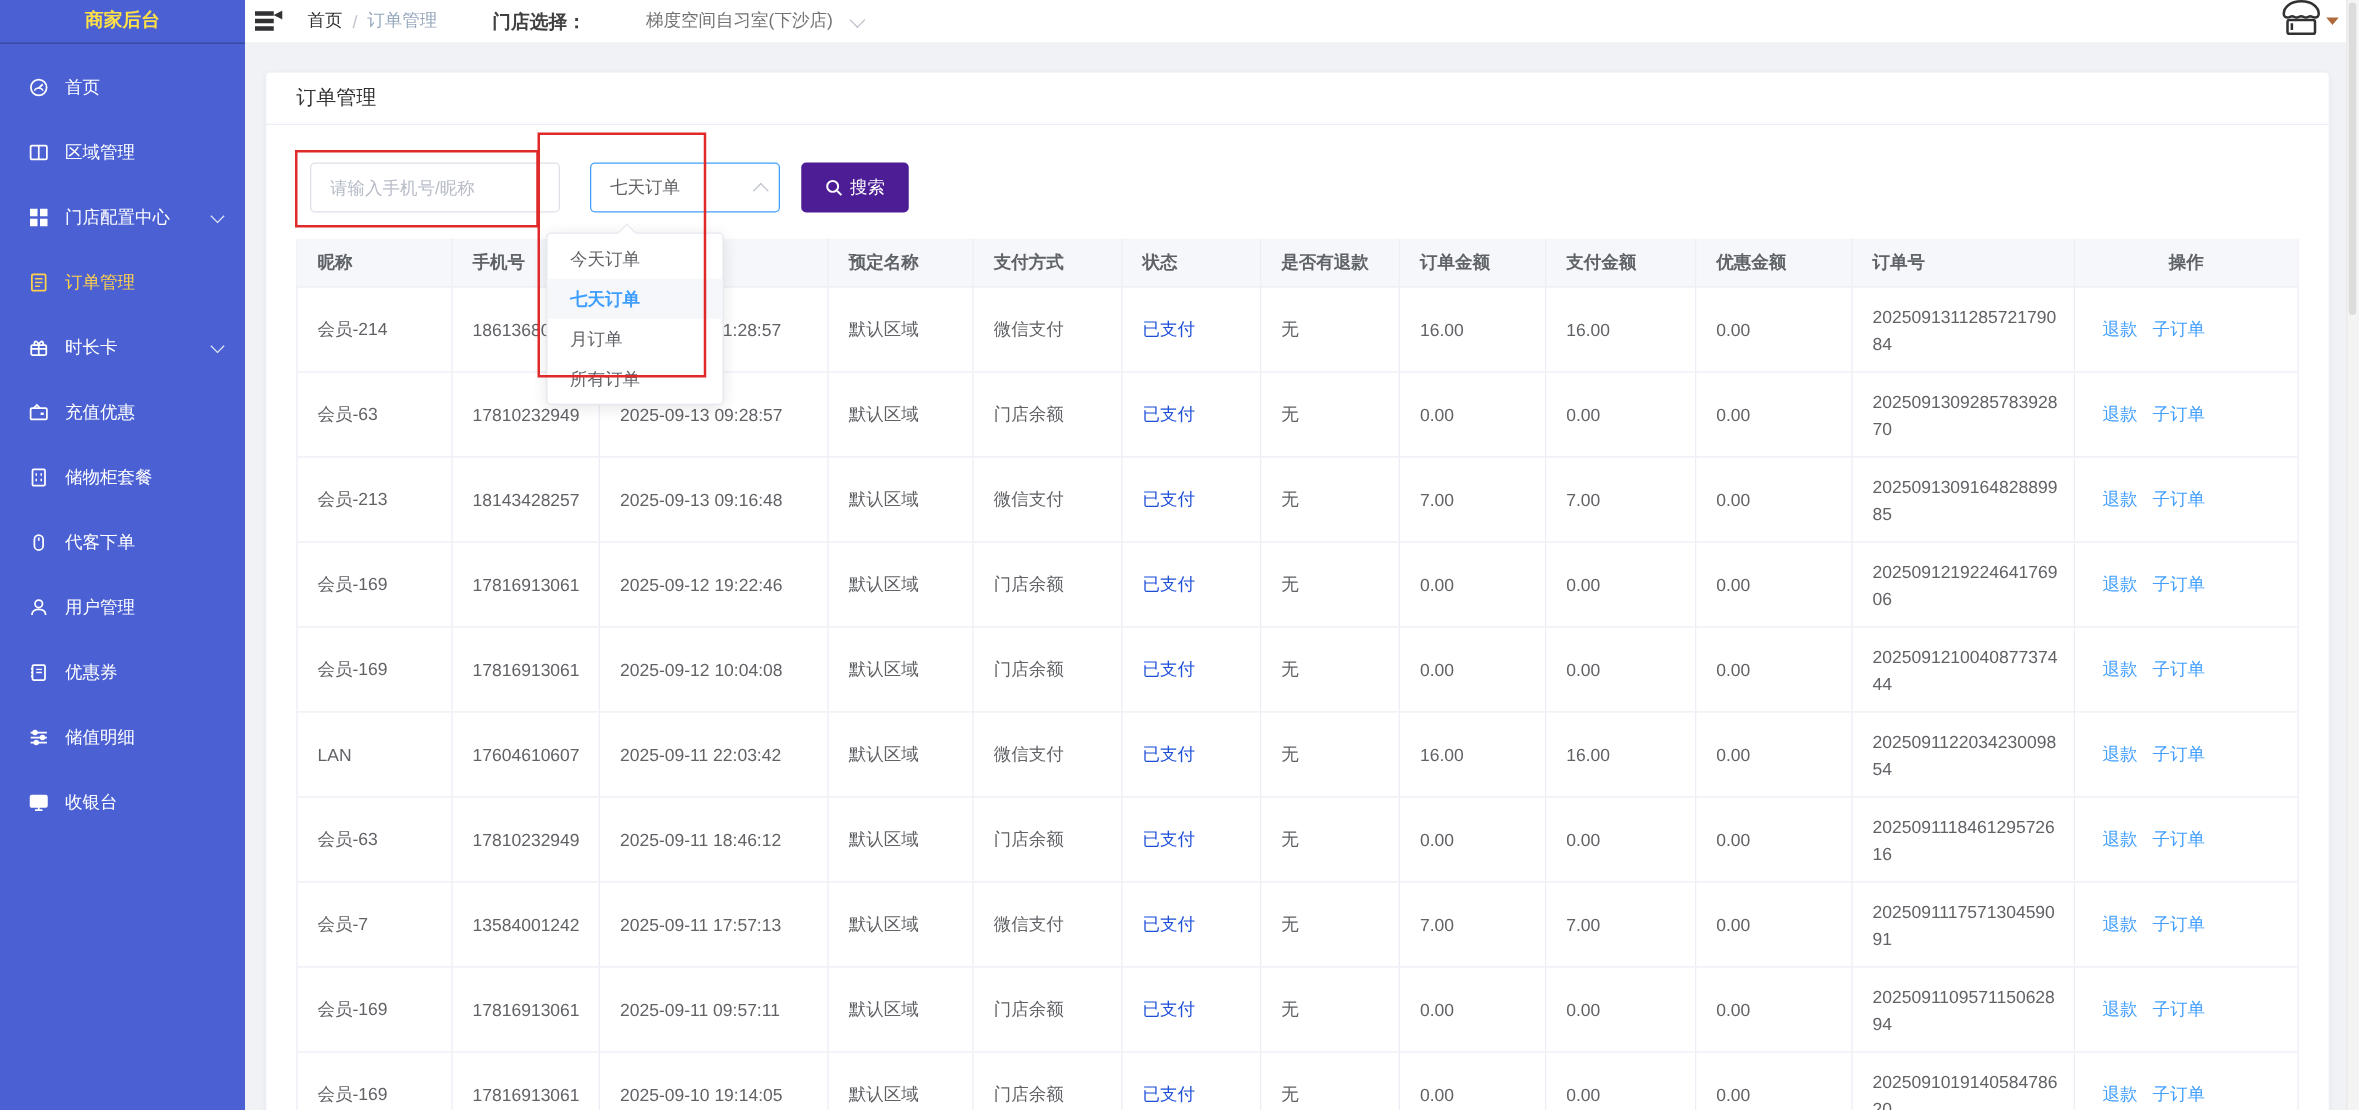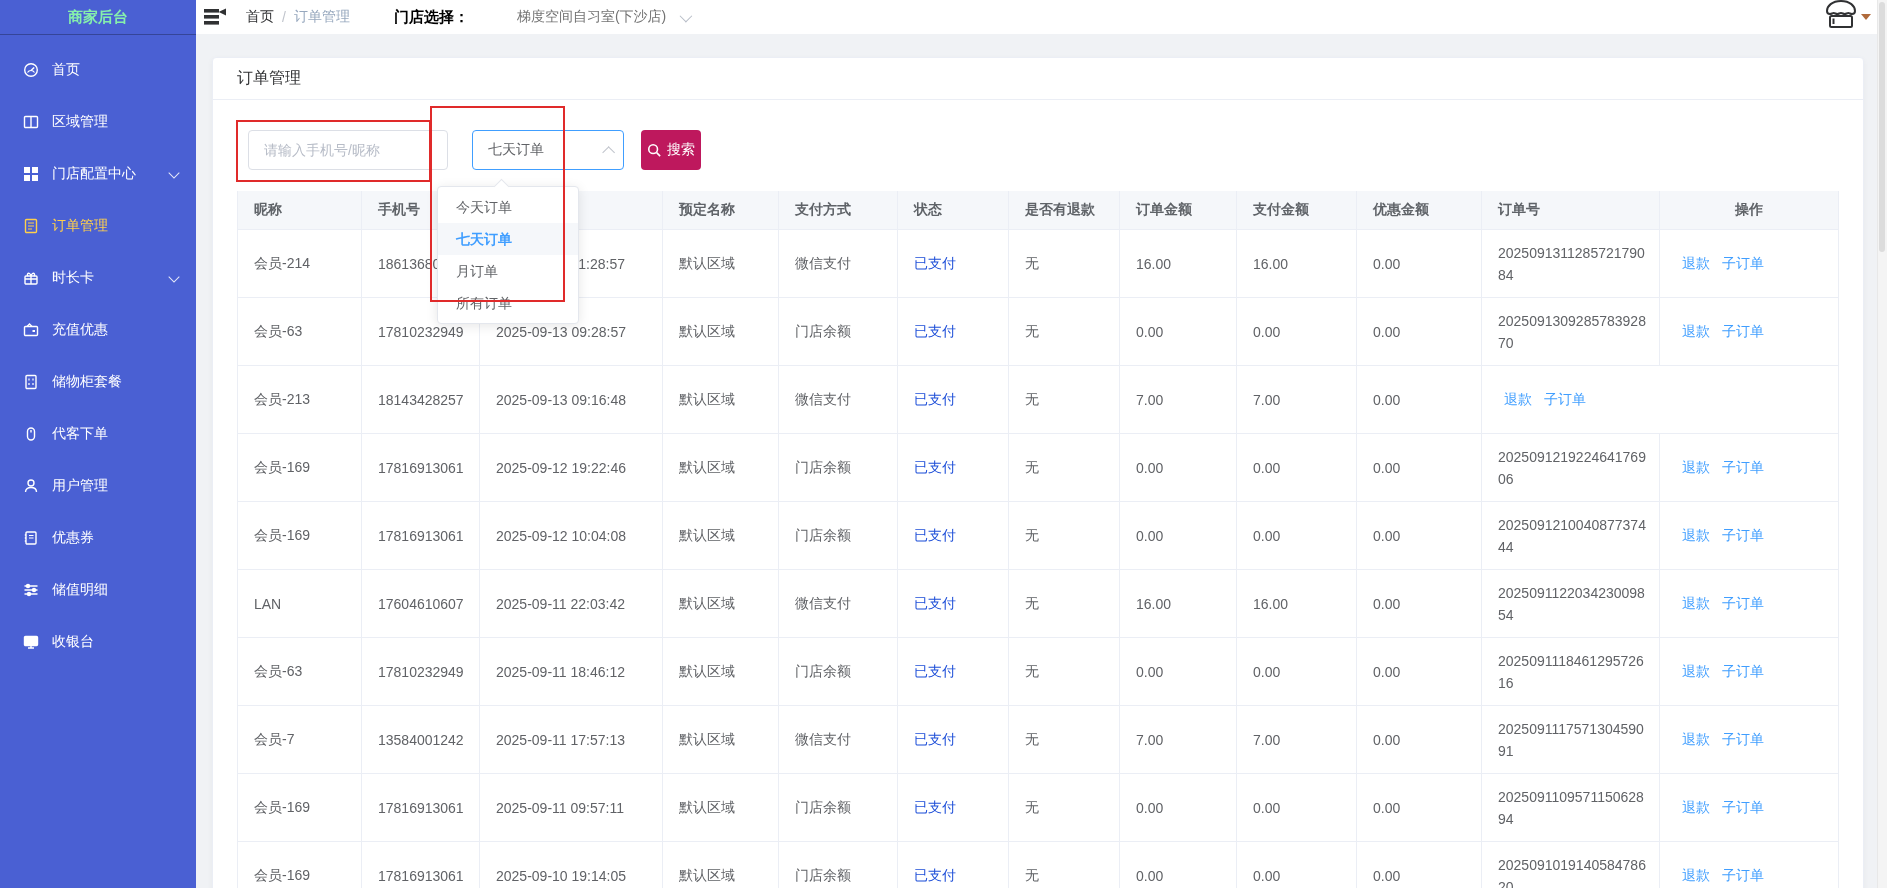--- a/index.html
+++ b/index.html
@@ -1,59 +1,59 @@
 <!DOCTYPE html>
 <html><head>
 <meta charset="utf-8">
 <style>
   html,body{margin:0;padding:0;}
   body{width:1887px;height:888px;overflow:hidden;font-family:"Liberation Sans","DejaVu Sans",sans-serif;background:#f0f2f5;position:relative;}
   .app{position:relative;width:1887px;height:888px;}
 
   
   .sidebar{position:absolute;left:0;top:0;width:196px;height:888px;background:#4a60d3;z-index:5;}
-  .brand{height:34px;line-height:34px;text-align:center;color:#86efac;font-size:15px;font-weight:bold;border-bottom:1px solid rgba(0,0,0,0.28);}
+  .brand{height:34px;line-height:34px;text-align:center;color:#fde047;font-size:15px;font-weight:bold;border-bottom:1px solid rgba(0,0,0,0.28);}
   .side-nav{padding-top:9px;}
   .side-item{height:52px;display:flex;align-items:center;padding:0 18px 0 22px;color:#ffffff;font-size:14px;cursor:pointer;position:relative;}
   .side-item .s-icon{width:18px;height:18px;margin-right:12px;display:inline-flex;align-items:center;justify-content:center;}
   .side-item .s-icon svg{width:16px;height:16px;}
   .side-item.active{color:#ffd04b;}
   .side-item .chev{position:absolute;right:18px;width:7px;height:7px;border-right:1.5px solid rgba(255,255,255,.85);border-bottom:1.5px solid rgba(255,255,255,.85);transform:rotate(45deg);margin-top:-3px;}
 
   
   .main{position:absolute;left:196px;top:0;right:0;height:888px;}
   .topbar{height:34px;background:#fff;border-bottom:1px solid #ececec;display:flex;align-items:center;position:relative;}
   .hamburger{margin-left:8px;width:22px;height:18px;display:inline-flex;align-items:center;cursor:pointer;}
   .breadcrumb{margin-left:20px;font-size:14px;display:flex;align-items:center;gap:8px;}
   .bc-home{color:#303133;cursor:pointer;}
   .bc-sep{color:#c0c4cc;}
   .bc-cur{color:#97a8be;}
   .store-sel{margin-left:44px;display:flex;align-items:center;font-size:15px;}
-  .store-label{font-weight:bold;color:#000000;}
+  .store-label{font-weight:bold;color:#404040;}
   .store-value{margin-left:48px;color:#737373;font-size:14px;cursor:pointer;}
   .store-chev{margin-left:14px;width:8px;height:8px;border-right:1.5px solid #b6bcc6;border-bottom:1.5px solid #b6bcc6;transform:rotate(45deg) translateY(-2px);}
   .topbar-right{position:absolute;right:16px;top:0;height:34px;display:flex;align-items:flex-start;}
   .shop-icon{width:36px;height:32px;margin-top:-2px;cursor:pointer;}
   .shop-caret{width:0;height:0;border-left:5px solid transparent;border-right:5px solid transparent;border-top:6px solid #b06a3b;margin:14px 0 0 2px;}
 
   
   .content{position:absolute;left:0;right:0;top:34px;bottom:0;background:#f0f2f5;}
   .card{position:absolute;left:16px;top:23px;width:1650px;height:900px;background:#fff;border:1px solid #ebeef5;border-radius:4px;box-shadow:0 2px 6px rgba(0,0,0,.04);}
   .card-header{height:41px;display:flex;align-items:center;padding:0 24px;border-bottom:1px solid #ebeef5;}
   .card-title{font-size:16px;color:#303133;}
   .card-body{padding:30px 24px 0 24px;}
 
   
   .search-row{display:flex;align-items:center;height:40px;margin-bottom:21px;}
   .search-input{margin-left:11px;width:168px;height:38px;border:1px solid #dcdfe6;border-radius:4px;padding:0 15px;font-size:14px;color:#606266;font-family:inherit;outline:none;}
   .search-input::placeholder{color:#b7bcc7;}
   .select-box{margin-left:24px;width:123px;height:38px;border:1px solid #409eff;border-radius:4px;display:flex;align-items:center;justify-content:space-between;padding:0 12px 0 15px;cursor:pointer;background:#fff;}
   .select-value{font-size:14px;color:#606266;}
   .select-chev{width:8px;height:8px;border-top:1.5px solid #c0c4cc;border-right:1.5px solid #c0c4cc;transform:rotate(-45deg) translateY(3px);}
-  .search-btn{margin-left:17px;height:40px;padding:0 6px;background:#be185d;border:none;border-radius:4px;color:#fff;font-size:14px;display:flex;align-items:center;gap:6px;cursor:pointer;font-family:inherit;}
+  .search-btn{margin-left:17px;height:40px;padding:0 19px;background:#4c1d95;border:none;border-radius:4px;color:#fff;font-size:14px;display:flex;align-items:center;gap:6px;cursor:pointer;font-family:inherit;}
   .search-btn svg{width:14px;height:14px;}
 
   
   .tbl{border-left:1px solid #ebeef5;border-right:1px solid #ebeef5;}
   .tr,.thead-row{display:grid;grid-template-columns:124px 118px 183px 116px 119px 111px 111px 117px 120px 125px 178px 1fr;}
   .thead-row{background:#f5f7fa;height:38px;font-family:Liberation Serif, serif;}
   .th{display:flex;align-items:center;padding:0 16px;font-size:14px;font-weight:bold;color:#5f6368;border-right:1px solid #ebeef5;}
   .th:last-child{border-right:none;justify-content:center;}
   .tr{height:67px;border-bottom:1px solid #ebeef5;}
   .thead-row{border-bottom:1px solid #ebeef5;}
@@ -317,20 +317,21 @@
     <div class="td">会员-213</div>
     <div class="td">18143428257</div>
     <div class="td">2025-09-13 09:16:48</div>
     <div class="td">默认区域</div>
     <div class="td">微信支付</div>
     <div class="td status">已支付</div>
     <div class="td">无</div>
     <div class="td">7.00</div>
     <div class="td">7.00</div>
     <div class="td">0.00</div>
+    <div class="td order-no">202509130916482889985</div>
     <div class="td">
       <span class="act-link">退款</span>
       <span class="act-link">子订单</span>
     </div>
   </div>
 
   <div class="tr">
     <div class="td">会员-169</div>
     <div class="td">17816913061</div>
     <div class="td">2025-09-12 19:22:46</div>

